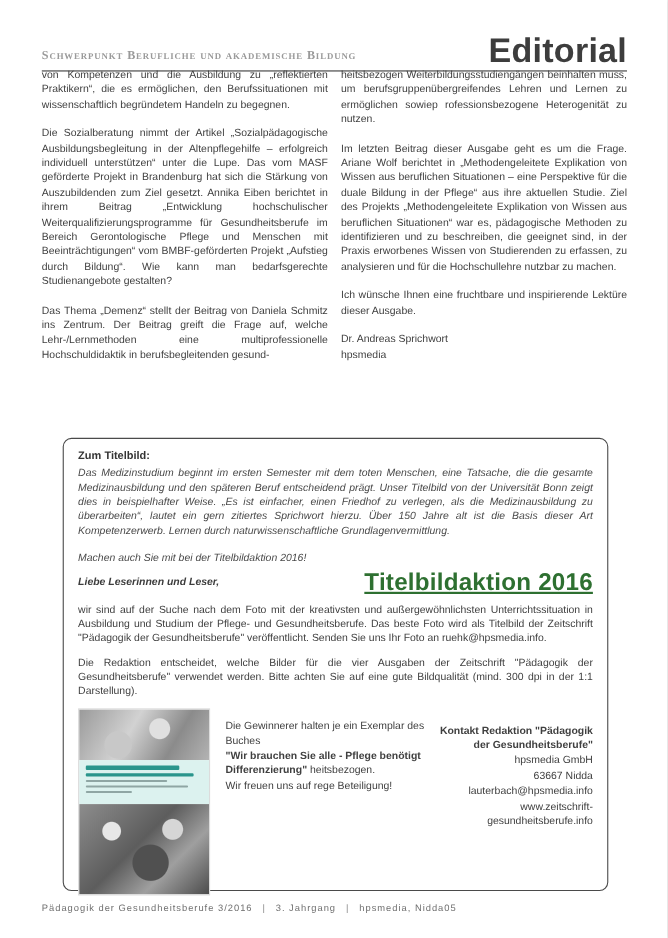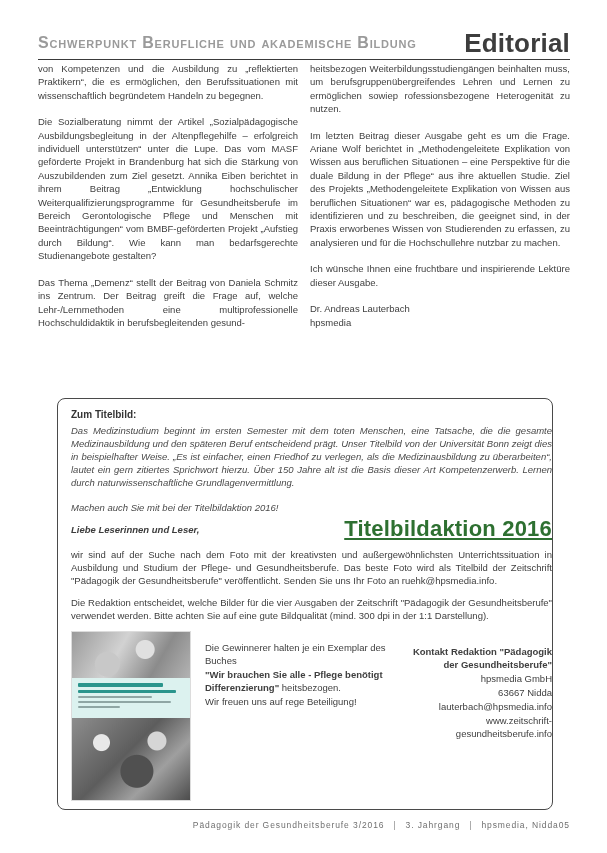--- a/index.html
+++ b/index.html
@@ -11,43 +11,44 @@
     color:#404040;
     overflow:hidden;
     margin:0 auto;
     box-shadow:0 0 4px rgba(0,0,0,.25);
   }
   
   .header{position:absolute;left:38px;right:37px;top:30px;}
   .header-row{display:flex;justify-content:space-between;align-items:flex-end;}
   .kicker{
     font-variant:small-caps;
-    font-size:16px;letter-spacing:.8px;
+    font-size:11px;letter-spacing:.8px;
     color:#9a9a9a;font-weight:600;
     padding-bottom:4px;
+    font-family:Liberation Serif, serif;
   }
   .page-title{
-    font-size:26px;font-weight:600;color:#3d3d3d;
+    font-size:31px;font-weight:600;color:#3d3d3d;
     line-height:1;letter-spacing:.2px;
   }
   .header-rule{border:none;border-top:1.6px solid #3a3a3a;margin:3px 0 0 0;}
   
   .body-cols{
     position:absolute;left:38px;top:62px;width:532px;
     display:flex;gap:12px;
   }
   .col{flex:1;font-size:9.5px;line-height:13.4px;text-align:justify;hyphens:auto;}
   .col p{margin:0 0 13px 0;}
   .sig{margin-top:13px;}
   
   .box{
     position:absolute;left:57px;top:398px;width:496px;height:412px;
     border:1px solid #4a4a4a;border-radius:8px;
     box-sizing:border-box;
-    padding:9px 0 10px 13px;
+    padding:9px 13px 10px 13px;
     font-size:9.5px;line-height:13px;
   }
   .box-heading{font-weight:700;font-size:10px;color:#343434;margin:0 0 3px 0;}
   .box-intro{font-style:italic;color:#4a4a4a;text-align:justify;margin:0 0 12px 0;}
   .cta{font-style:italic;color:#4a4a4a;margin:0 0 4px 0;}
   .headline-row{display:flex;justify-content:space-between;align-items:center;margin:0 0 8px 0;}
   .salutation{font-style:italic;font-weight:700;color:#3c3c3c;}
   .green-headline{
     font-size:22px;font-weight:800;color:#2e7031;
     letter-spacing:.2px;line-height:1;text-decoration:underline;
@@ -86,21 +87,21 @@
   .prize-lines{margin-top:10px;}
   .prize-lines div{margin-bottom:1px;}
   .bold{font-weight:700;}
   .contact{margin-top:14px;text-align:right;}
   .contact-title{font-weight:700;}
   .contact div{margin-bottom:1px;}
   .link{color:#404040;text-decoration:none;}
   
   .footer{
     position:absolute;left:38px;right:37px;top:820px;
-    display:flex;justify-content:flex-end;
+    display:flex;justify-content:flex-start;
     font-size:8.5px;letter-spacing:.9px;color:#6f6f6f;
   }
   .footer .sep{margin:0 9px;color:#8a8a8a;}
 </style>
 </head>
 <body>
 
 <div class="page">
 
   <div class="header">
@@ -115,21 +116,21 @@
     <div class="col">
       <p>von Kompetenzen und die Ausbildung zu „reflektierten Praktikern“, die es ermöglichen, den Berufssituationen mit wissenschaftlich begründetem Handeln zu begegnen.</p>
       <p>Die Sozialberatung nimmt der Artikel „Sozialpädagogische Ausbildungsbegleitung in der Altenpflegehilfe – erfolgreich individuell unterstützen“ unter die Lupe. Das vom MASF geförderte Projekt in Brandenburg hat sich die Stärkung von Auszubildenden zum Ziel gesetzt. Annika Eiben berichtet in ihrem Beitrag „Entwicklung hochschulischer Weiterqualifizierungsprogramme für Gesundheitsberufe im Bereich Gerontologische Pflege und Menschen mit Beeinträchtigungen“ vom BMBF-geförderten Projekt „Aufstieg durch Bildung“. Wie kann man bedarfsgerechte Studienangebote gestalten?</p>
       <p>Das Thema „Demenz“ stellt der Beitrag von Daniela Schmitz ins Zentrum. Der Beitrag greift die Frage auf, welche Lehr-/Lernmethoden eine multiprofessionelle Hochschuldidaktik in berufsbegleitenden gesund-</p>
     </div>
     <div class="col">
       <p>heitsbezogen Weiterbildungsstudiengängen beinhalten muss, um berufsgruppenübergreifendes Lehren und Lernen zu ermöglichen sowiep rofessionsbezogene Heterogenität zu nutzen.</p>
       <p>Im letzten Beitrag dieser Ausgabe geht es um die Frage. Ariane Wolf berichtet in „Methodengeleitete Explikation von Wissen aus beruflichen Situationen – eine Perspektive für die duale Bildung in der Pflege“ aus ihre aktuellen Studie. Ziel des Projekts „Methodengeleitete Explikation von Wissen aus beruflichen Situationen“ war es, pädagogische Methoden zu identifizieren und zu beschreiben, die geeignet sind, in der Praxis erworbenes Wissen von Studierenden zu erfassen, zu analysieren und für die Hochschullehre nutzbar zu machen.</p>
       <p>Ich wünsche Ihnen eine fruchtbare und inspirierende Lektüre dieser Ausgabe.</p>
       <p class="sig">
-        <span>Dr. Andreas Lauterbach</span><br>
+        <span>Dr. Andreas Sprichwort</span><br>
         <span>hpsmedia</span>
       </p>
     </div>
   </div>
 
   <div class="box">
     <p class="box-heading">Zum Titelbild:</p>
     <p class="box-intro">Das Medizinstudium beginnt im ersten Semester mit dem toten Menschen, eine Tatsache, die die gesamte Medizinausbildung und den späteren Beruf entscheidend prägt. Unser Titelbild von der Universität Bonn zeigt dies in beispielhafter Weise. „Es ist einfacher, einen Friedhof zu verlegen, als die Medizinausbildung zu überarbeiten“, lautet ein gern zitiertes Sprichwort hierzu. Über 150 Jahre alt ist die Basis dieser Art Kompetenzerwerb. Lernen durch naturwissenschaftliche Grundlagenvermittlung.</p>
 
     <p class="cta">Machen auch Sie mit bei der Titelbildaktion 2016!</p>

